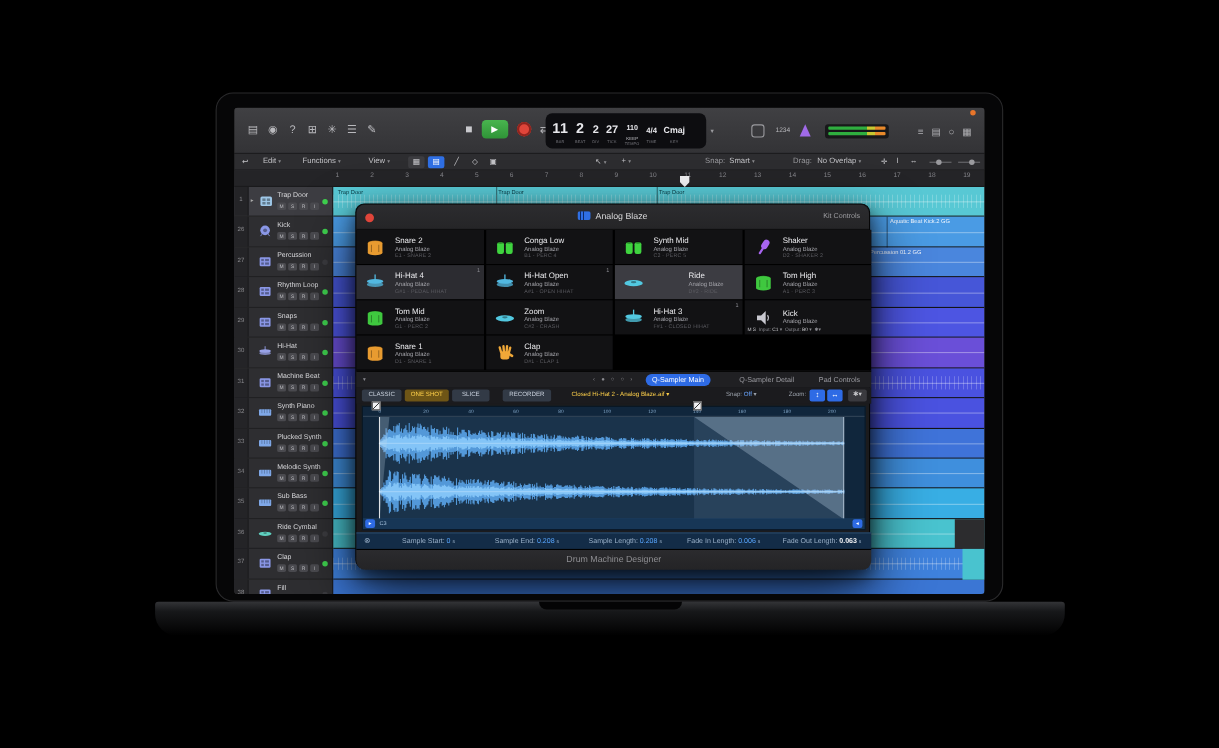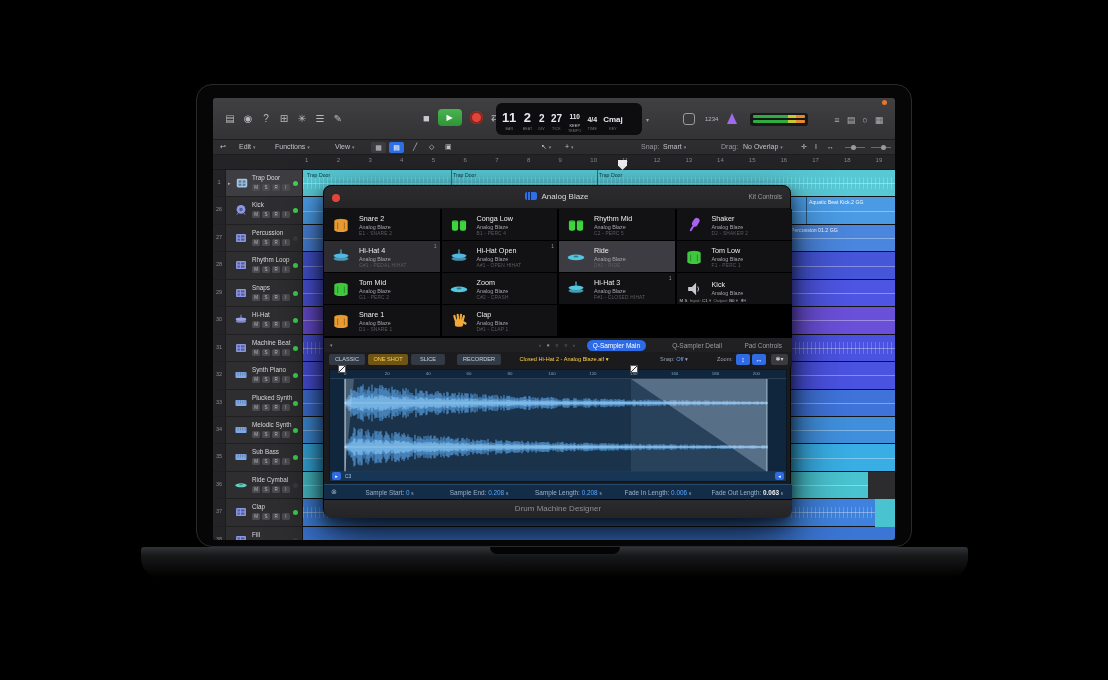--- a/index.html
+++ b/index.html
@@ -626,21 +626,21 @@
         </div>
 
         <div class="pad">
           <div class="pad-icon"><svg viewBox="0 0 24 24" width="100%" height="100%">
               <rect x="3.5" y="6" width="7.5" height="13" rx="2.5" fill="#3fd43f"></rect>
               <rect x="13" y="6" width="7.5" height="13" rx="2.5" fill="#3fd43f"></rect>
               <ellipse cx="7.2" cy="6.4" rx="3.7" ry="1.4" fill="rgba(0,0,0,.38)"></ellipse>
               <ellipse cx="16.7" cy="6.4" rx="3.7" ry="1.4" fill="rgba(0,0,0,.38)"></ellipse>
             </svg></div>
           <div class="pad-text">
-            <div class="pad-name">Rhythm Mid</div>
+            <div class="pad-name">Synth Mid</div>
             <div class="pad-sub">Analog Blaze</div>
             <div class="pad-key">C2 - PERC 5</div>
           </div>
           <span class="pad-badge"></span>
 
         </div>
 
         <div class="pad">
           <div class="pad-icon"><svg viewBox="0 0 24 24" width="100%" height="100%">
               <g transform="rotate(32 12 12)">
@@ -680,51 +680,51 @@
             </svg></div>
           <div class="pad-text">
             <div class="pad-name">Hi-Hat Open</div>
             <div class="pad-sub">Analog Blaze</div>
             <div class="pad-key">A#1 - OPEN HIHAT</div>
           </div>
           <span class="pad-badge">1</span>
 
         </div>
 
-        <div class="pad" style="background: rgb(60, 60, 66);">
+        <div class="pad" style="background: rgb(60, 60, 66); gap: 32px;">
           <div class="pad-icon"><svg viewBox="0 0 24 24" width="100%" height="100%">
               <ellipse cx="12" cy="12.5" rx="10" ry="3.4" fill="#52c8e0"></ellipse>
               <ellipse cx="12" cy="11.4" rx="3" ry="1.2" fill="rgba(0,0,0,.38)"></ellipse>
             </svg></div>
           <div class="pad-text">
             <div class="pad-name">Ride</div>
             <div class="pad-sub">Analog Blaze</div>
             <div class="pad-key">D#2 - RIDE</div>
           </div>
           <span class="pad-badge"></span>
 
         </div>
-
 
         <div class="pad">
           <div class="pad-icon"><svg viewBox="0 0 24 24" width="100%" height="100%">
               <ellipse cx="12" cy="7" rx="8" ry="2.6" fill="#3fc83f" stroke="rgba(0,0,0,.38)" stroke-width=".8"></ellipse>
               <rect x="4" y="7" width="16" height="11" fill="#3fc83f"></rect>
               <ellipse cx="12" cy="18" rx="8" ry="2.4" fill="#3fc83f"></ellipse>
               <line x1="8" y1="9" x2="8" y2="17" stroke="rgba(0,0,0,.38)"></line>
               <line x1="16" y1="9" x2="16" y2="17" stroke="rgba(0,0,0,.38)"></line>
             </svg></div>
           <div class="pad-text">
-            <div class="pad-name">Tom Low</div>
-            <div class="pad-sub">Analog Blaze</div>
-            <div class="pad-key">F1 - PERC 1</div>
-          </div>
-          <span class="pad-badge"></span>
-
-        </div>
+            <div class="pad-name">Tom High</div>
+            <div class="pad-sub">Analog Blaze</div>
+            <div class="pad-key">A1 - PERC 3</div>
+          </div>
+          <span class="pad-badge"></span>
+
+        </div>
+
 
         <div class="pad">
           <div class="pad-icon"><svg viewBox="0 0 24 24" width="100%" height="100%">
               <ellipse cx="12" cy="7" rx="8" ry="2.6" fill="#3fc83f" stroke="rgba(0,0,0,.38)" stroke-width=".8"></ellipse>
               <rect x="4" y="7" width="16" height="11" fill="#3fc83f"></rect>
               <ellipse cx="12" cy="18" rx="8" ry="2.4" fill="#3fc83f"></ellipse>
               <line x1="8" y1="9" x2="8" y2="17" stroke="rgba(0,0,0,.38)"></line>
               <line x1="16" y1="9" x2="16" y2="17" stroke="rgba(0,0,0,.38)"></line>
             </svg></div>
           <div class="pad-text">

